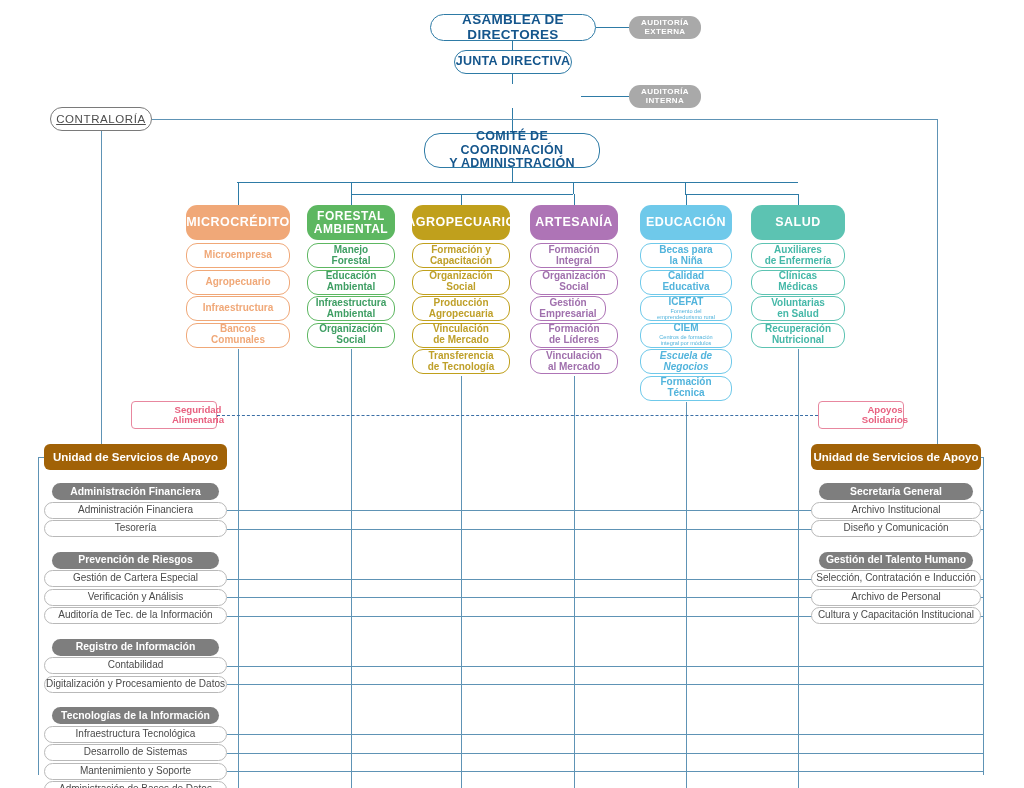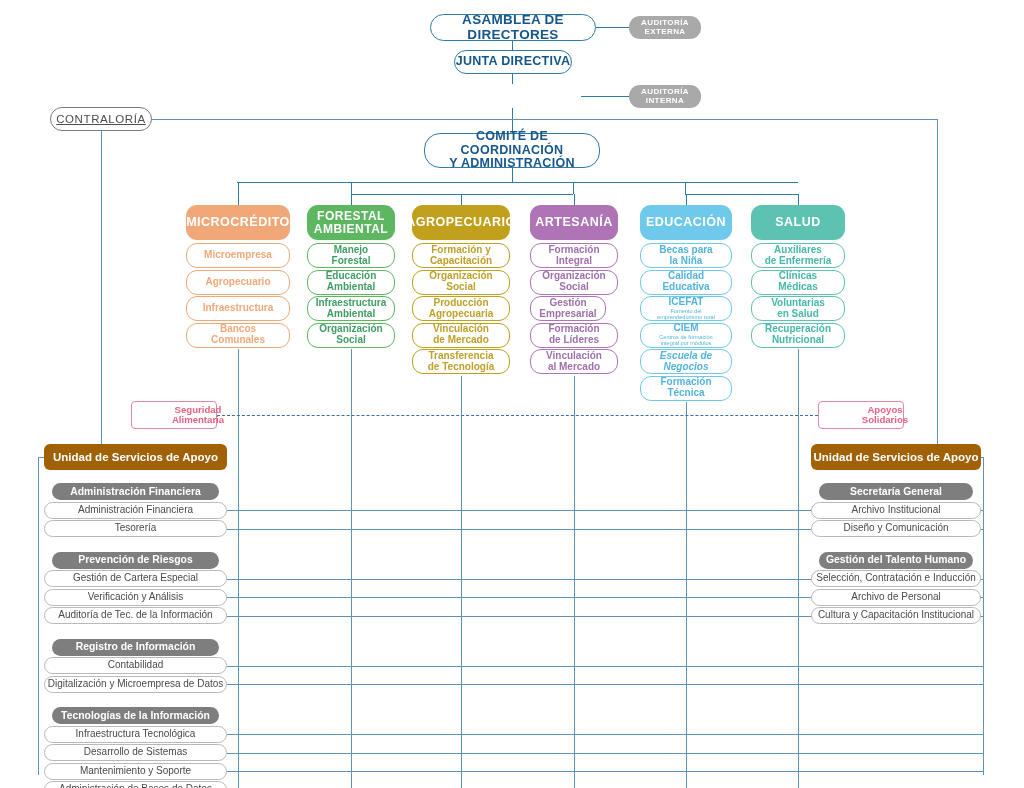--- a/index.html
+++ b/index.html
@@ -343,21 +343,21 @@
       <div class="node whiterow" style="left: 44px; top: 607px; width: 183px; height: 17px;">
         <span>Auditoría de Tec. de la Información</span>
       </div>
       <div class="node grayhead" style="left: 52px; top: 638.5px; width: 167px; height: 17px; text-align: center;">
         <span>Registro de Información</span>
       </div>
       <div class="node whiterow" style="left: 44px; top: 657px; width: 183px; height: 17px;">
         <span>Contabilidad</span>
       </div>
       <div class="node whiterow" style="left: 44px; top: 675.5px; width: 183px; height: 17px;">
-        <span>Digitalización y Microempresa de Datos</span>
+        <span>Digitalización y Procesamiento de Datos</span>
       </div>
       <div class="node grayhead" style="left: 52px; top: 707px; width: 167px; height: 17px;">
         <span>Tecnologías de la Información</span>
       </div>
       <div class="node whiterow" style="left: 44px; top: 725.5px; width: 183px; height: 17px;">
         <span>Infraestructura Tecnológica</span>
       </div>
       <div class="node whiterow" style="left: 44px; top: 744px; width: 183px; height: 17px;">
         <span>Desarrollo de Sistemas</span>
       </div>

